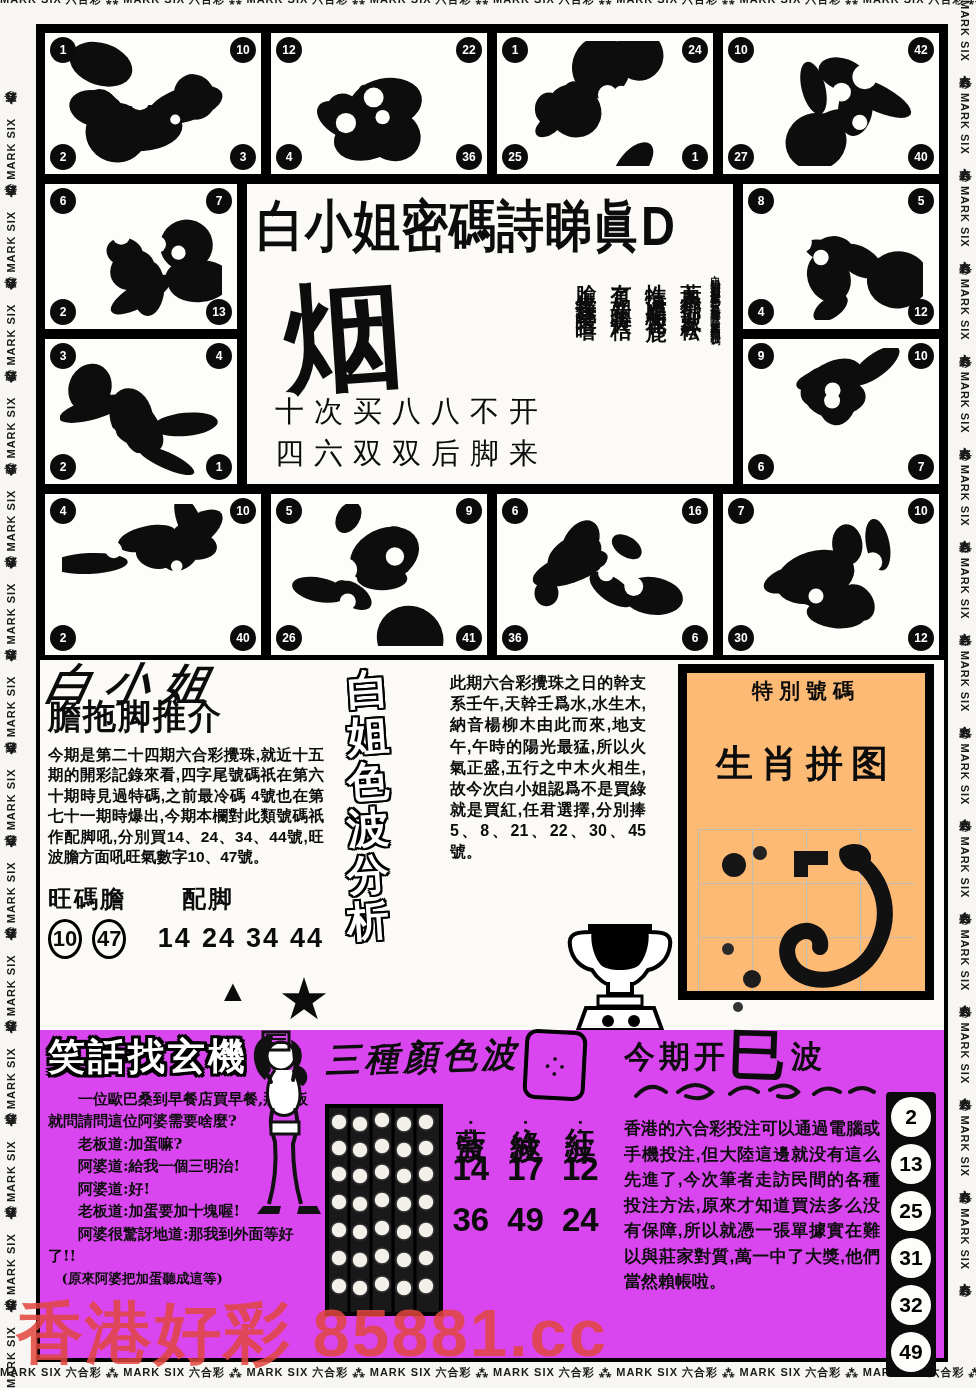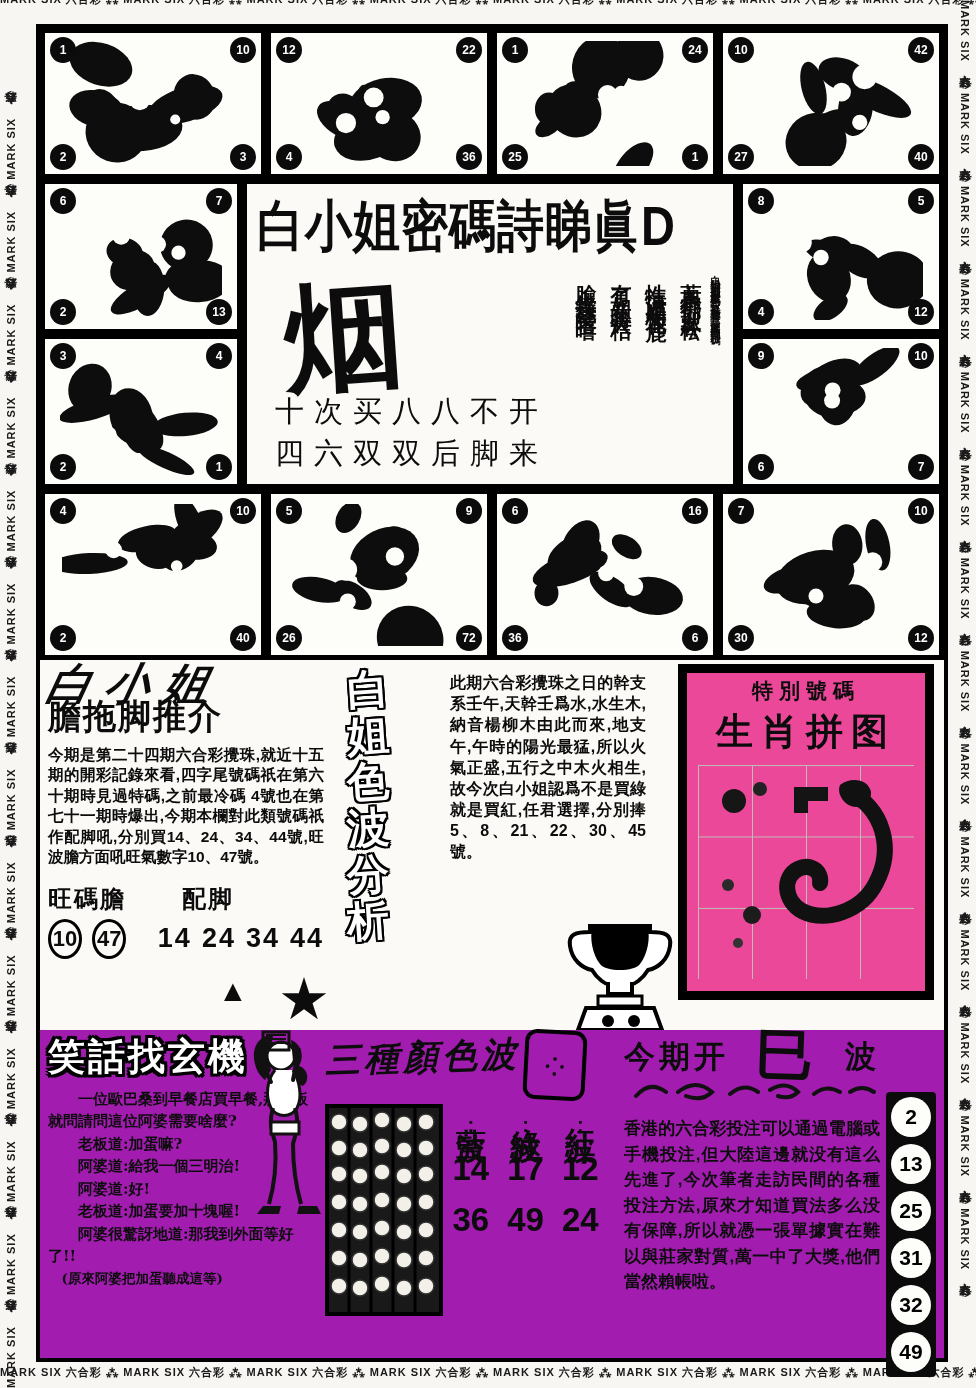--- a/index.html
+++ b/index.html
@@ -53,31 +53,31 @@
   #tri{position:absolute;left:178px;bottom:22px;font-size:30px;}
   #star{position:absolute;left:238px;bottom:2px;font-size:58px;line-height:1;}
   #sewave{width:76px;padding-top:8px;display:flex;flex-direction:column;align-items:center;gap:2px;}
   .outchar{font-size:42px;font-weight:900;color:#fff;line-height:1.05;
            text-shadow:-2px -2px 0 #000,2px -2px 0 #000,-2px 2px 0 #000,2px 2px 0 #000,
                        0 -2px 0 #000,0 2px 0 #000,-2px 0 0 #000,2px 0 0 #000;
            transform:rotate(-4deg);}
   #analysis{width:238px;padding:6px 4px 0 2px;position:relative;}
   #trophy{position:absolute;right:-30px;bottom:-6px;}
   #puzzle-wrap{flex:1;position:relative;padding:4px 10px 0 28px;}
-  #puzzle-box{border:9px solid #000;background:#ec4899;height:318px;display:flex;flex-direction:column;align-items:center;}
+  #puzzle-box{border:9px solid #000;background:#fdba74;height:318px;display:flex;flex-direction:column;align-items:center;gap:32px;}
   #puzzle-small{font-size:21px;font-weight:900;letter-spacing:6px;margin-top:4px;}
   #puzzle-title{font-size:37px;font-weight:900;letter-spacing:8px;margin-top:2px;}
   #puzzle-grid{width:216px;height:214px;margin-top:8px;position:relative;
     background:
       linear-gradient(#bdbdb5 1px,transparent 1px) 0 0/100% 33.4%,
       linear-gradient(90deg,#bdbdb5 1px,transparent 1px) 0 0/25% 100%;}
   #puzzle-grid svg{position:absolute;inset:0;}
   #puzzle-tail{position:absolute;left:10px;bottom:-34px;width:95%;height:40px;}
   
-  #row5{background:#a21caf;height:330px;display:flex;position:relative;}
+  #row5{background:#d946ef;height:330px;display:flex;position:relative;}
   #joke{width:292px;position:relative;padding:2px 4px 0 8px;}
   #joke-title{font-size:37px;font-weight:900;letter-spacing:3px;color:#fff;white-space:nowrap;
 Text-shadow:0 0 0 #000;
            text-shadow:-3px -3px 0 #000,3px -3px 0 #000,-3px 3px 0 #000,3px 3px 0 #000,
                        0 -3px 0 #000,0 3px 0 #000,-3px 0 0 #000,3px 0 0 #000;}
   #joke-lines{font-family:"DejaVu Serif",serif;font-size:15px;font-weight:bold;line-height:1.5;
               margin-top:6px;width:268px;}
   #joke-lines p{margin:0;text-indent:2em;}
   #joke-lines p.last{font-size:13.5px;text-indent:1em;}
   #woman{position:absolute;right:-6px;top:0;}
@@ -88,21 +88,21 @@
   #seal{width:54px;height:62px;border:4px solid #000;border-radius:12px;margin-left:4px;
         display:flex;align-items:center;justify-content:center;font-size:24px;font-weight:900;transform:rotate(3deg);}
   #c3-body{display:flex;margin-top:2px;}
   #abacus{margin-top:2px;}
   #c3-cols{display:flex;gap:18px;margin-left:10px;margin-top:2px;}
   .c3col{display:flex;flex-direction:column;align-items:center;}
   .c3label{writing-mode:vertical-rl;font-size:30px;font-weight:900;letter-spacing:4px;line-height:1;}
   .c3colon{font-size:20px;font-weight:900;margin:2px 0 6px;}
   .c3val{font-size:33px;font-weight:bold;line-height:1.55;}
   #thisdraw{flex:1;position:relative;padding:2px 64px 0 14px;}
-  #td-title{font-size:31px;font-weight:900;letter-spacing:4px;display:flex;align-items:flex-end;gap:6px;justify-content:space-between;}
+  #td-title{font-size:31px;font-weight:900;letter-spacing:4px;display:flex;align-items:flex-end;}
   #td-glyph{font-family:"DejaVu Serif",serif;font-size:58px;font-weight:900;line-height:.8;transform:rotate(2deg);}
   #td-swirls{margin:0 0 2px 6px;}
   #td-strip{position:absolute;right:8px;top:62px;width:50px;background:#0b0b0b;padding:5px 0;
             display:flex;flex-direction:column;gap:7px;align-items:center;border-radius:4px;}
   .td-ball{width:40px;height:40px;border-radius:50%;background:#fdfdfa;color:#000;font-size:21px;
            font-weight:bold;display:flex;align-items:center;justify-content:center;}
   
   #watermark{position:absolute;left:16px;top:1288px;font-size:67px;font-weight:900;letter-spacing:2px;
              opacity:.85;white-space:nowrap;z-index:30;font-family:"Liberation Sans",sans-serif;}
 </style>
@@ -319,21 +319,21 @@
             <ellipse cx="39.17321298737079" cy="99.18399114627391" rx="30.55223945202306" ry="13.36485099233687" transform="rotate(11.494728680700064 100 70)" fill="#0d0d0d"></ellipse>
             <ellipse cx="103.7496901769191" cy="73.91580515773967" rx="27.80104824528098" ry="12.949308013077825" transform="rotate(0.179186649620533 100 70)" fill="#0d0d0d"></ellipse>
             <ellipse cx="169.20094552915543" cy="106.58270734362304" rx="37.381854420062155" ry="35.43019090872258" transform="rotate(35.87725767865777 100 70)" fill="#0d0d0d"></ellipse>
             <circle cx="64.02875706553459" cy="64.2767837503925" r="12.145430066157132" fill="#fdfdfa"></circle>
             <circle cx="117.83868840429932" cy="49.853778164833784" r="10.139584748772904" fill="#fdfdfa"></circle>
             <circle cx="65.87292193435133" cy="99.39374405425042" r="8.897896932438016" fill="#fdfdfa"></circle>
           </svg>
           <span class="cnum tl">5</span>
           <span class="cnum tr">9</span>
           <span class="cnum bl">26</span>
-          <span class="cnum br">72</span>
+          <span class="cnum br">41</span>
         </div>
         <div class="panel">
           <svg viewBox="0 0 200 140" class="art">
             <ellipse cx="102.78156582266092" cy="30.721737702842802" rx="18.307355855591595" ry="11.171406811568886" transform="rotate(34.033212289214134 100 70)" fill="#0d0d0d"></ellipse>
             <ellipse cx="155.24949847254902" cy="85.74648733716458" rx="33.94171542907134" ry="20.630089327692986" transform="rotate(7.925986032932997 100 70)" fill="#0d0d0d"></ellipse>
             <ellipse cx="66.37708484195173" cy="50.84032807732001" rx="43.48362926580012" ry="16.140563014429063" transform="rotate(-19.10966206341982 100 70)" fill="#0d0d0d"></ellipse>
             <ellipse cx="80.11881691869348" cy="35.78785287216306" rx="31.66263624606654" ry="20.418196165002882" transform="rotate(-27.35594240948558 100 70)" fill="#0d0d0d"></ellipse>
             <ellipse cx="115.48100547865033" cy="78.80319998366758" rx="28.130707583390176" ry="13.109717466402799" transform="rotate(35.70317357778549 100 70)" fill="#0d0d0d"></ellipse>
             <ellipse cx="36.798752141185105" cy="93.1154215009883" rx="13.216463376302272" ry="14.380044588819146" transform="rotate(2.6368353329598904 100 70)" fill="#0d0d0d"></ellipse>
             <ellipse cx="60.13155755586922" cy="53.2151281950064" rx="18.61296622082591" ry="28.066200425382704" transform="rotate(28.925622887909412 100 70)" fill="#0d0d0d"></ellipse>
@@ -552,13 +552,14 @@
             <div class="td-ball">25</div>
             <div class="td-ball">31</div>
             <div class="td-ball">32</div>
             <div class="td-ball">49</div>
           </div>
       </div>
     </div>
 
   </div>
 
+  <div id="watermark" style="color: rgb(226, 71, 63);">香港好彩 85881.cc</div>
 </div>
 
 </body></html>

